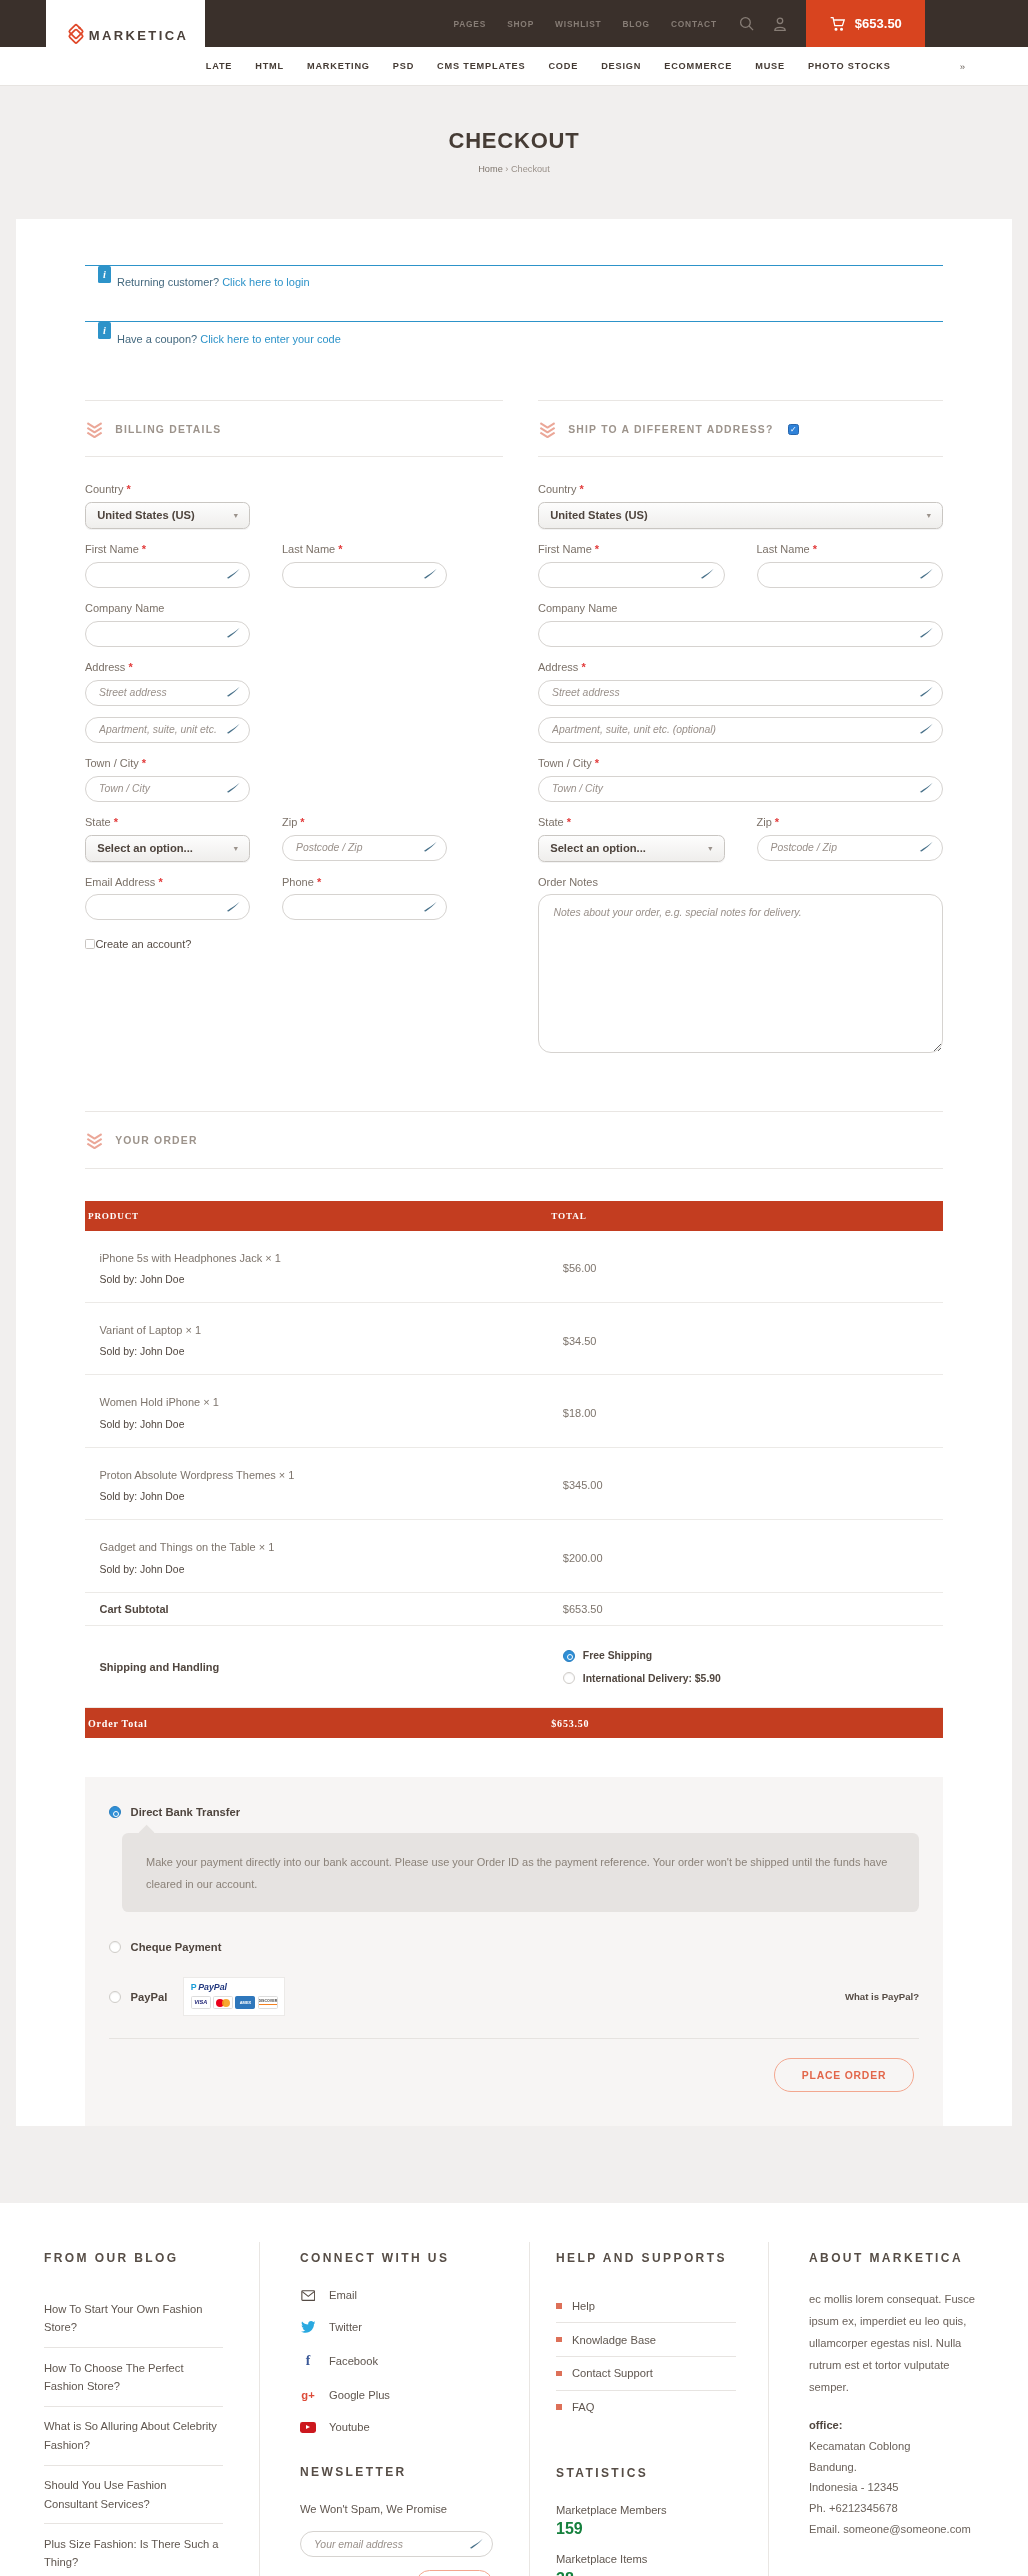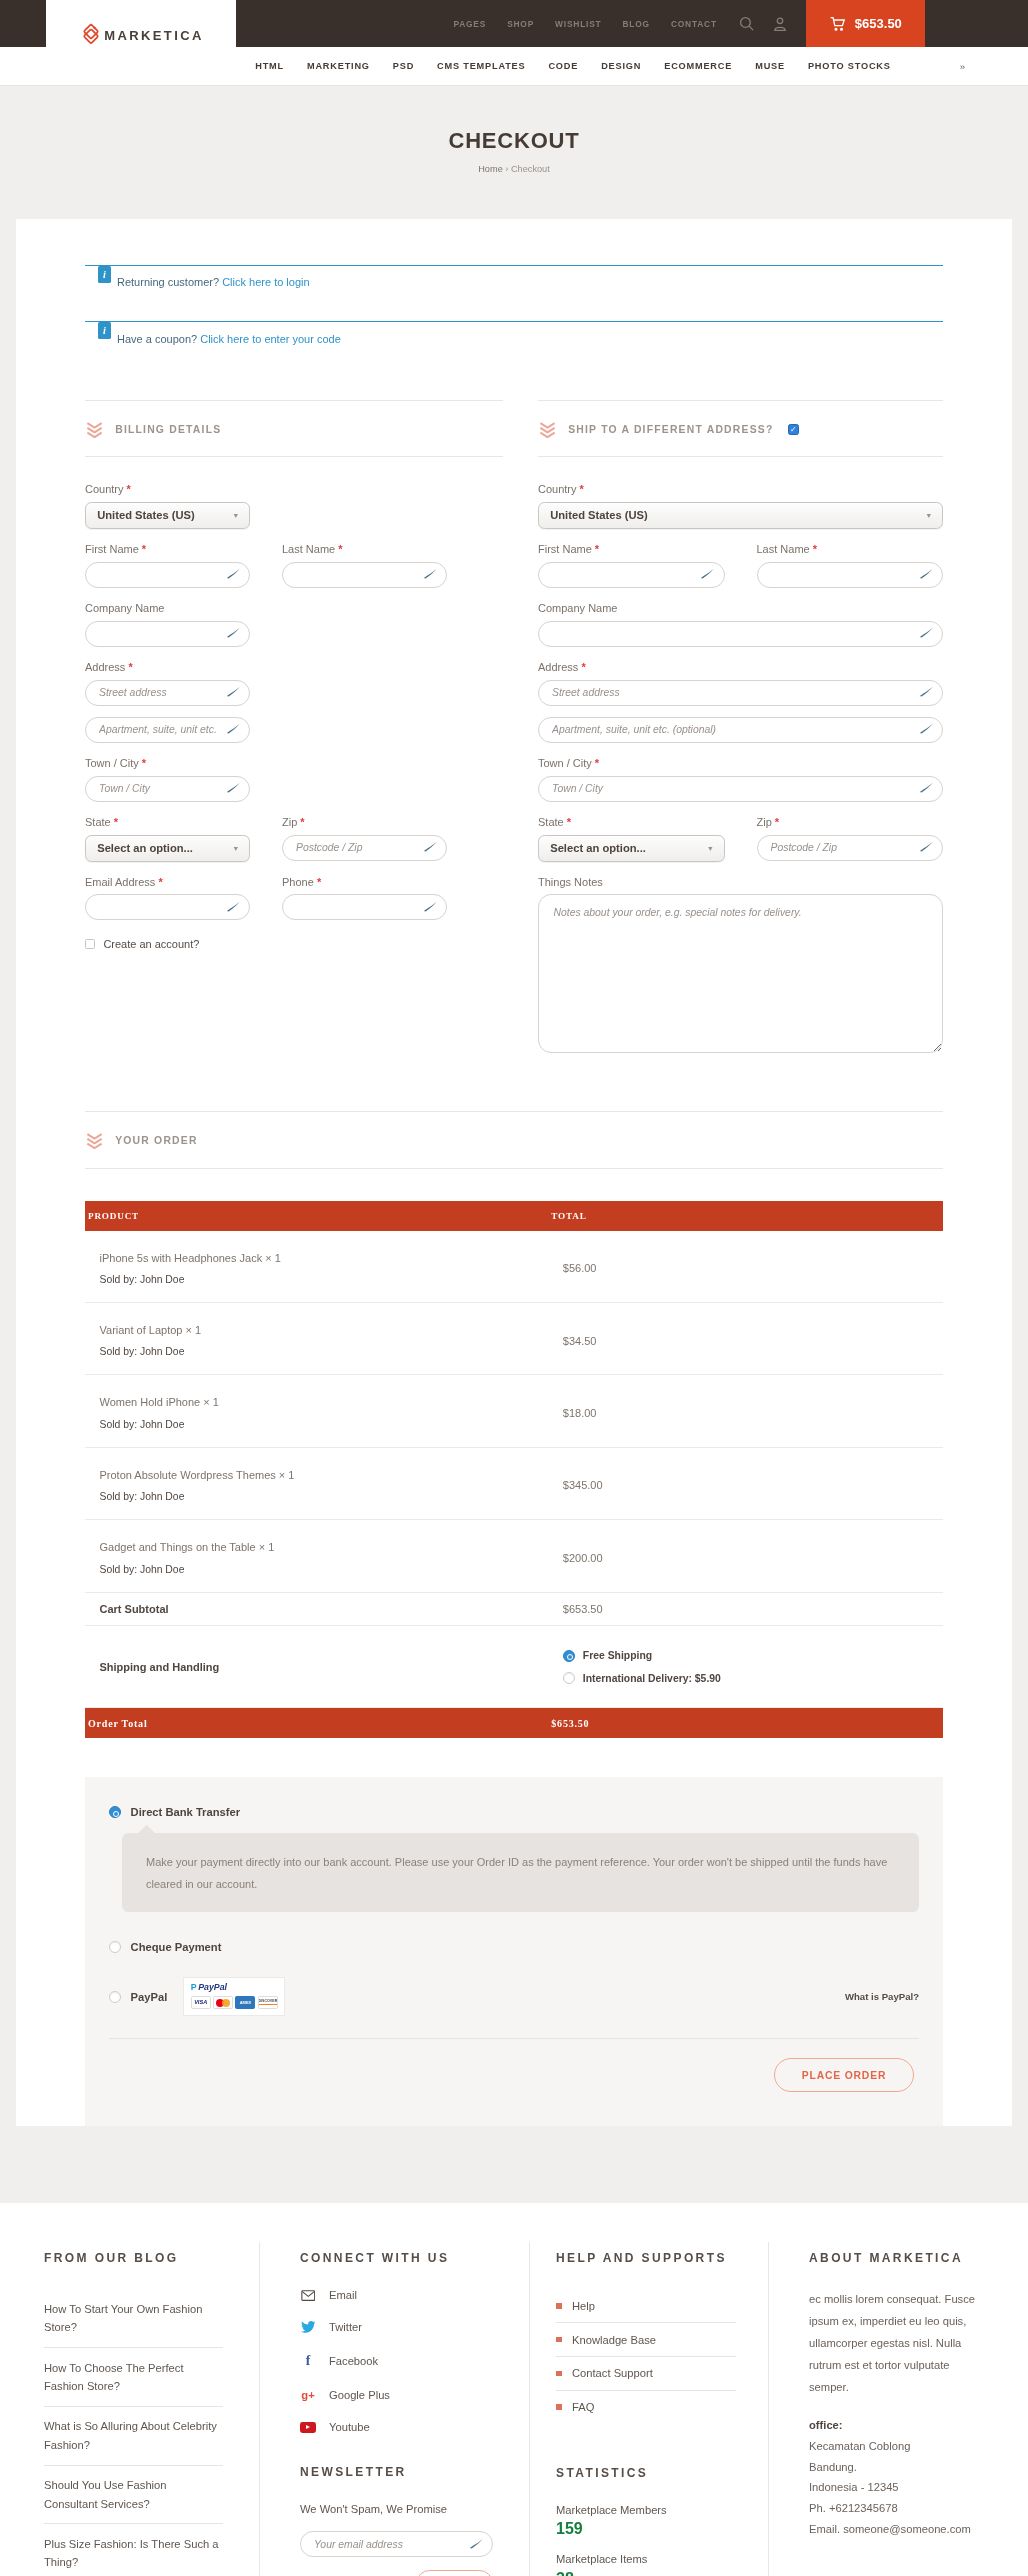--- a/index.html
+++ b/index.html
@@ -1,21 +1,21 @@
 <!DOCTYPE html>
 <html style="font-size:13px"><head>
 <meta charset="utf-8">
 <style>
   * { margin:0; padding:0; box-sizing:border-box; }
   html,body { background:#f1efee; font-family:"Liberation Sans", sans-serif; }
   body { width:1028px; margin:0 auto; color:#554b44; }
 
   
   .site-header { position:relative; height:47px; background:#3a302b; }
-  .logo-box { position:absolute; left:46px; top:0; width:190px; height:71px; background:#fff; z-index:5;
+  .logo-box { position:absolute; left:46px; top:0; width:159px; height:71px; background:#fff; z-index:5;
               display:flex; align-items:center; justify-content:center; gap:0; }
   .logo-text { font-size:13px; font-weight:bold; letter-spacing:2.4px; color:#4a403a; }
   .hdr-right { position:absolute; right:0; top:0; height:47px; display:flex; align-items:center; }
   .hdr-nav { display:flex; gap:21px; margin-right:22.5px; }
   .hdr-nav a { font-size:8.4px; font-weight:bold; letter-spacing:0.8px; color:#877d76; text-decoration:none; }
   .hdr-ic { margin-right:17.7px; display:flex; align-items:center; }
   .cart-btn { height:47px; width:119px; background:#d8441f; color:#fff; display:flex; align-items:center;
               justify-content:center; gap:8px; font-size:13px; font-weight:bold; margin-right:0; cursor:pointer; }
   .hdr-spacer { width:103px; height:47px; background:#3a302b; }
 
@@ -64,21 +64,21 @@
   .pen { position:absolute; right:9.6px; top:6.4px; }
   .stack { margin-top:11.2px; }
   .sel { height:27px; border:0.8px solid #c9c6c2; border-radius:6.4px; background:linear-gradient(#fdfdfd,#efeeec);
          display:flex; align-items:center; justify-content:space-between; padding:0 9.6px 0 11.2px;
          font-size:11.2px; font-weight:bold; color:#4e443d; cursor:pointer;
          box-shadow:0 0.8px 0.8px rgba(0,0,0,.05); }
   .sel .arr { color:#9b938c; font-size:7.2px; }
   .notes { width:100%; height:159px; border:0.8px solid #d6d3d0; border-radius:13px; padding:11.2px 14.5px;
            font-family:"Liberation Sans", sans-serif; font-size:10.4px; resize:vertical; outline:none; color:#554b44; }
   .notes::placeholder { color:#99908a; font-style:italic; opacity:1; }
-  .chkrow { display:flex; align-items:center; gap:8px; margin-top:3.2px; font-size:11px; color:#564c45; }
+  .chkrow { display:flex; align-items:center; margin-top:3.2px; font-size:11px; color:#564c45; }
   .chk-empty { width:10.4px; height:10.4px; border:0.8px solid #c9c5c1; border-radius:1.6px; background:#fff; cursor:pointer; }
 
   
   .order-headwrap { margin-top:40px; }
   .order-table { margin-top:32px; }
   .t-head, .t-total { background:#c33d20; color:#fff; display:grid; grid-template-columns:54% 1fr; align-items:center; height:30px; }
   .t-head span, .t-total span { font-size:9.2px; font-weight:bold; letter-spacing:0.8px; padding-left:3px;font-family:Liberation Serif, serif; }
   .t-total span { font-size:10px; }
   .t-row { display:grid; grid-template-columns:54% 1fr; border-bottom:0.8px solid #eceae7; padding:21px 0 17px; }
   .t-row .cell { padding-left:14.5px; }
@@ -485,21 +485,21 @@
             <input class="pill" placeholder="Postcode / Zip" style="">
             <span class="pen">
               <svg width="14.5" height="11.2" viewBox="0 0 18 14">
                   <path d="M17 1 C12 6 7 8 1 12.5 L3.2 13 C8.5 9.5 13 6 17 1 Z" fill="#49718a"></path>
                 </svg>
             </span>
           </div>
         </div>
 
         <div class="f sp2">
-          <label>Things Notes</label>
+          <label>Order Notes</label>
           <textarea class="notes" placeholder="Notes about your order, e.g. special notes for delivery." style=""></textarea>
         </div>
       </div>
     </div>
   </div>
 
   <div class="order-headwrap">
     <div class="col-head">
       <span>
         <svg width="19" height="19" viewBox="0 0 24 24" fill="none" stroke="#eba798" stroke-width="2.6" stroke-linejoin="round">

